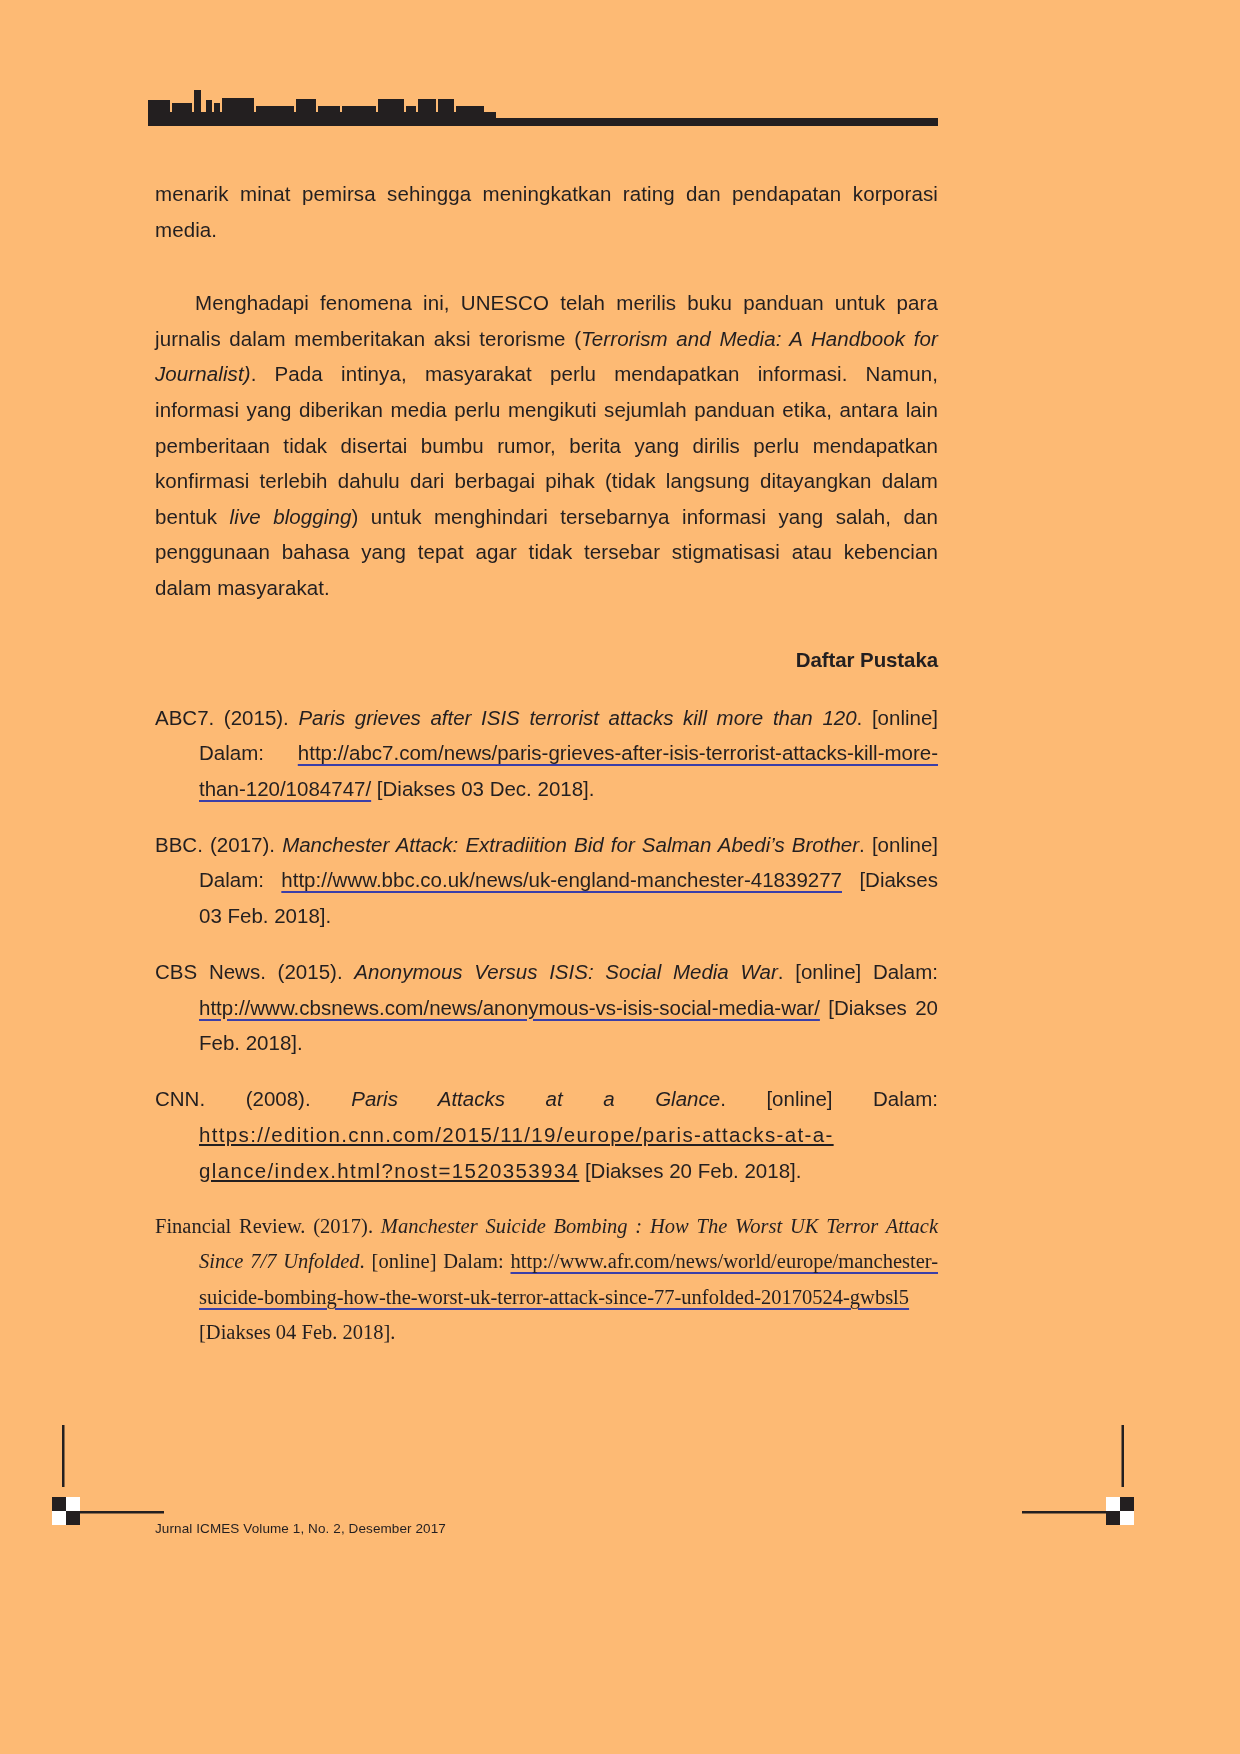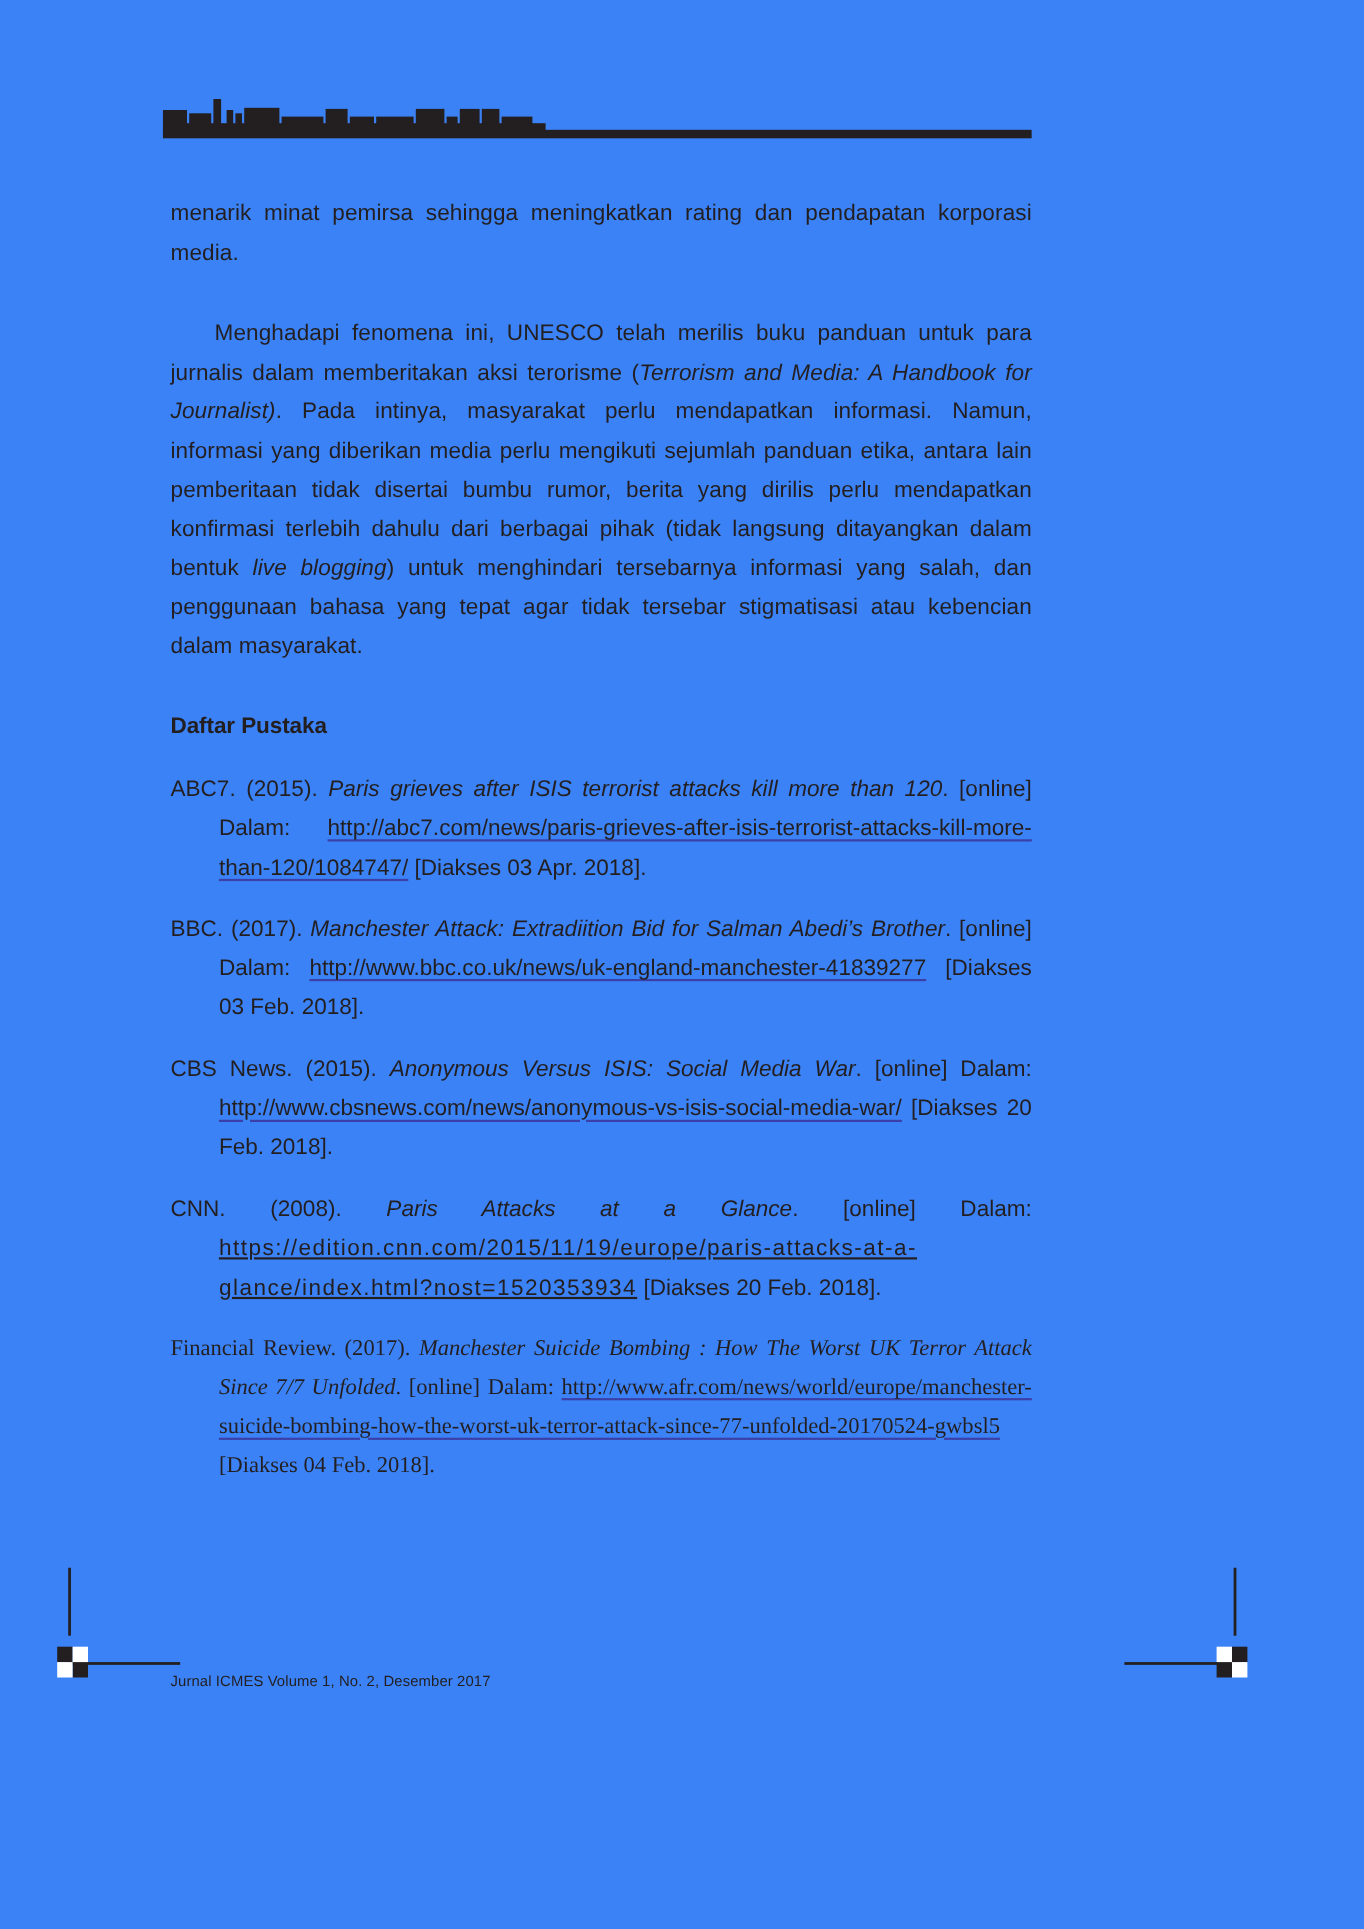--- a/index.html
+++ b/index.html
@@ -13,21 +13,21 @@
     position: relative;
     font-family: "Liberation Sans", sans-serif;
     color: #231f20;
     overflow: hidden;
   }
 
   
   .page {
     position: absolute;
     inset: 0;
-    background: #3b82f6;
+    background: #fdba74;
   }
 
   
   .header-graphic {
     position: absolute;
     left: 148px;
     top: 88px;
     width: 790px;
     height: 38px;
   }
@@ -55,20 +55,21 @@
 
   .it { font-style: italic; }
 
   
   h2.section-head {
     margin: 42px 0 0 0;
     font-size: 20.5px;
     font-weight: bold;
     letter-spacing: -0.1px;
     color: #231f20;
+    text-align: right;
   }
 
   
   .biblio { margin-top: 28px; }
 
   .ref {
     font-size: 20.5px;
     line-height: 35.6px;
     text-align: justify;
     text-justify: inter-word;
@@ -137,21 +138,21 @@
   <div class="content">
 
     <p class="body-par noindent">menarik minat pemirsa sehingga meningkatkan rating dan pendapatan korporasi media.</p>
 
     <p class="body-par indent"><span>Menghadapi fenomena ini, UNESCO telah merilis buku panduan untuk para jurnalis dalam memberitakan aksi terorisme (</span><span class="it">Terrorism and Media: A Handbook for Journalist)</span><span>. Pada intinya, masyarakat perlu mendapatkan informasi. Namun, informasi yang diberikan media perlu mengikuti sejumlah panduan etika, antara lain pemberitaan tidak disertai bumbu rumor, berita yang dirilis perlu mendapatkan konfirmasi terlebih dahulu dari berbagai pihak (tidak langsung ditayangkan dalam bentuk </span><span class="it">live blogging</span><span>) untuk menghindari tersebarnya informasi yang salah, dan penggunaan bahasa yang tepat agar tidak tersebar stigmatisasi atau kebencian dalam masyarakat.</span></p>
 
     <h2 class="section-head">Daftar Pustaka</h2>
 
     <div class="biblio">
 
-      <p class="ref"><span>ABC7. (2015). </span><span class="it">Paris grieves after ISIS terrorist attacks kill more than 120</span><span>. [online] Dalam: </span><a class="link" href="#">http://abc7.com/news/paris-grieves-after-isis-terrorist-attacks-kill-more-than-120/1084747/</a><span> [Diakses 03 Apr. 2018].</span></p>
+      <p class="ref"><span>ABC7. (2015). </span><span class="it">Paris grieves after ISIS terrorist attacks kill more than 120</span><span>. [online] Dalam: </span><a class="link" href="#">http://abc7.com/news/paris-grieves-after-isis-terrorist-attacks-kill-more-than-120/1084747/</a><span> [Diakses 03 Dec. 2018].</span></p>
 
       <p class="ref"><span>BBC. (2017). </span><span class="it">Manchester Attack: Extradiition Bid for Salman Abedi’s Brother</span><span>. [online] Dalam: </span><a class="link" href="#">http://www.bbc.co.uk/news/uk-england-manchester-41839277</a><span> [Diakses 03 Feb. 2018].</span></p>
 
       <p class="ref"><span>CBS News. (2015). </span><span class="it">Anonymous Versus ISIS: Social Media War</span><span>. [online] Dalam: </span><a class="link" href="#">http://www.cbsnews.com/news/anonymous-vs-isis-social-media-war/</a><span> [Diakses 20 Feb. 2018].</span></p>
 
       <p class="ref"><span>CNN. (2008). </span><span class="it">Paris Attacks at a Glance</span><span>. [online] Dalam: </span><span class="plainlink tracked">https://edition.cnn.com/2015/11/19/europe/paris-attacks-at-a-glance/index.html?nost=1520353934</span><span> [Diakses 20 Feb. 2018].</span></p>
 
 
       <p class="ref"><span>Financial Review. (2017). </span><span class="it">Manchester Suicide Bombing : How The Worst UK Terror Attack Since 7/7 Unfolded</span><span>. [online] Dalam: </span><a class="link" href="#">http://www.afr.com/news/world/europe/manchester-suicide-bombing-how-the-worst-uk-terror-attack-since-77-unfolded-20170524-gwbsl5</a><span> [Diakses 04 Feb. 2018].</span></p>
 

